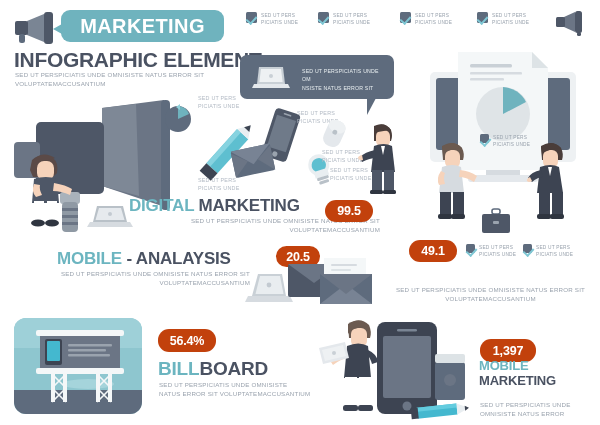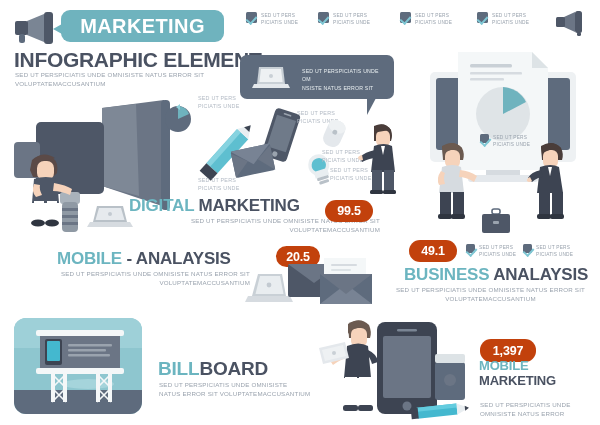--- a/index.html
+++ b/index.html
@@ -393,24 +393,20 @@
   <div class="abs chk-item" style="left:466px; top:244px; width:62px;">
     <span class="chk-box" style="width:9px;height:9px;"></span>
     <span class="chk-txt">SED UT PERS
 PICIATIS UNDE</span>
   </div>
   <div class="abs chk-item" style="left:523px; top:244px; width:62px;">
     <span class="chk-box" style="width:9px;height:9px;"></span>
     <span class="chk-txt">SED UT PERS
 PICIATIS UNDE</span>
   </div>
-  <div class="abs h-sec" style="left:404px; top:265px;">
-    <span class="teal">BUSINESS</span>
-    <span>ANALAYSIS</span>
-  </div>
   <div class="abs body-txt" style="left:388px; top:285px; width:205px; text-align:center; white-space:pre-line;">SED UT PERSPICIATIS UNDE OMNISISTE NATUS ERROR SIT
 VOLUPTATEMACCUSANTIUM</div>
 
   <div class="abs" style="left:14px; top:318px; width:128px; height:96px; border-radius:12px; overflow:hidden;">
     <svg width="128" height="96" viewBox="0 0 128 96">
       <rect x="0" y="0" width="128" height="96" fill="#8ec6cf"></rect>
       <rect x="0" y="0" width="128" height="30" fill="#9ed0d8"></rect>
       <rect x="0" y="72" width="128" height="24" fill="#5e6b7d"></rect>
       <ellipse cx="74" cy="66" rx="26" ry="5" fill="#a5d4db"></ellipse>
 
@@ -425,20 +421,21 @@
 
       <rect x="37" y="56" width="4" height="28" fill="#f4f7f8"></rect>
       <rect x="49" y="56" width="4" height="28" fill="#f4f7f8"></rect>
       <path d="M38 56 L52 70 M52 56 L38 70 M38 70 L52 84 M52 70 L38 84" stroke="#f4f7f8" stroke-width="1.6" fill="none"></path>
       <rect x="82" y="56" width="4" height="28" fill="#f4f7f8"></rect>
       <rect x="94" y="56" width="4" height="28" fill="#f4f7f8"></rect>
       <path d="M83 56 L97 70 M97 56 L83 70 M83 70 L97 84 M97 70 L83 84" stroke="#f4f7f8" stroke-width="1.6" fill="none"></path>
     </svg>
   </div>
 
+  <div class="abs badge teal" style="left:158px; top:329px; width:58px; height:23px;">56.4%</div>
   <div class="abs h-sec" style="left:158px; top:358px; font-size:19px;">
     <span class="teal">BILL</span><span>BOARD</span>
   </div>
   <div class="abs body-txt" style="left:159px; top:380px; width:170px; white-space:pre-line;">SED UT PERSPICIATIS UNDE OMNISISTE
 NATUS ERROR SIT VOLUPTATEMACCUSANTIUM</div>
 
   <div class="abs" style="left:315px; top:310px;">
     <svg width="155" height="115" viewBox="0 0 155 115">
 
       <path d="M33 14 q12 -8 21 1 q3 7 1 13 l-21 0 Z" fill="#6b5a50"></path>

